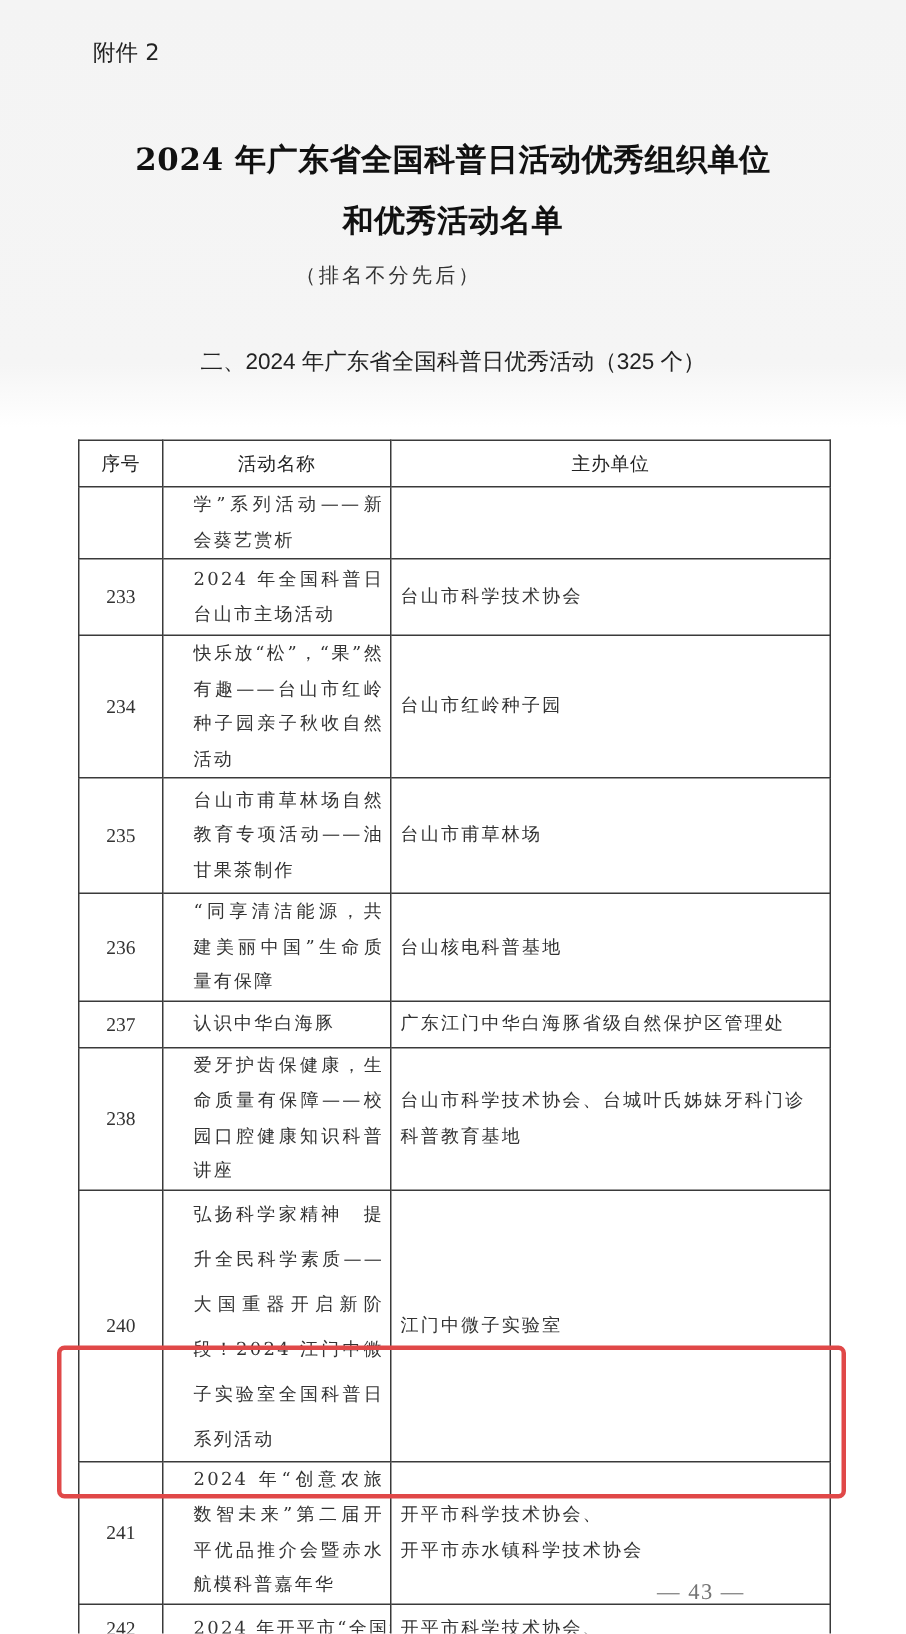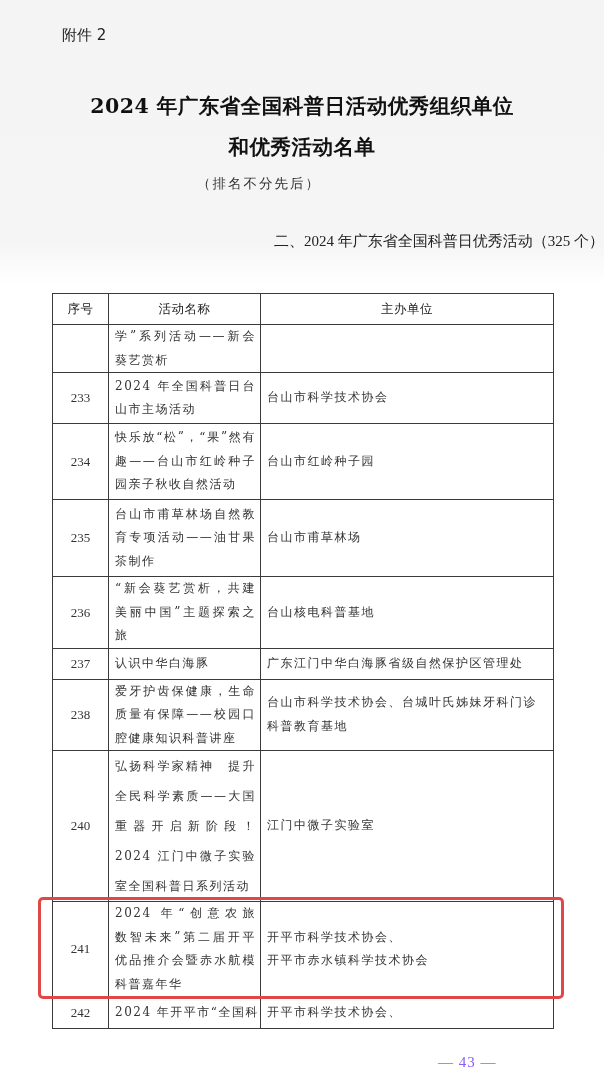--- a/index.html
+++ b/index.html
@@ -46,22 +46,22 @@
       top: 175px;
       text-align: center;
       font-size: 13.5px;
       color: #333;
       letter-spacing: 2px;
     }
     .section-heading {
       position: absolute;
       left: 0; width: 604px;
       top: 232px;
-      text-align: right;
-      font-family: Liberation Serif, serif;
+      text-align: center;
+      font-family: Liberation Sans, sans-serif;
       font-size: 15px;
       color: #222;
     }
     table.list {
       position: absolute;
       left: 52px; top: 293px;
       width: 501px;
       border-collapse: collapse;
       table-layout: fixed;
       font-size: 12px;
@@ -87,39 +87,39 @@
       text-align: center;
       color: #222;
     }
     table.list td.seq {
       text-align: center;
       font-family: "Liberation Serif", serif;
       font-size: 13px;
       letter-spacing: 0;
     }
     table.list td.name {
-      padding-left: 6px;
+      padding-left: 20px;
       padding-right: 4px;
       text-align: justify;
     }
     .highlight-box {
       position: absolute;
       left: 38px; top: 897px;
       width: 526px; height: 102px;
       border: 3px solid #e04848;
       border-radius: 5px;
       box-sizing: border-box;
       pointer-events: none;
     }
     .page-number {
       position: absolute;
       left: 438px; top: 1054px;
       font-family: "Liberation Serif", serif;
       font-size: 15px;
-      color: #8b5cf6;
+      color: #737373;
       letter-spacing: 1px;
     }
   </style>
 </head>
 <body>
 
 <div class="top-band"></div>
 
 <div class="attachment-label">附件 2</div>
 
@@ -159,21 +159,21 @@
       <td class="name">快乐放“松”，“果”然有趣——台山市红岭种子园亲子秋收自然活动</td>
       <td>台山市红岭种子园</td>
     </tr>
     <tr style="height:77px">
       <td class="seq">235</td>
       <td class="name">台山市甫草林场自然教育专项活动——油甘果茶制作</td>
       <td>台山市甫草林场</td>
     </tr>
     <tr style="height:70px">
       <td class="seq">236</td>
-      <td class="name">“新会葵艺赏析，共建美丽中国”主题探索之旅</td>
+      <td class="name">“同享清洁能源，共建美丽中国”生命质量有保障</td>
       <td>台山核电科普基地</td>
     </tr>
     <tr style="height:31px">
       <td class="seq">237</td>
       <td class="name">认识中华白海豚</td>
       <td>广东江门中华白海豚省级自然保护区管理处</td>
     </tr>
     <tr style="height:70px">
       <td class="seq">238</td>
       <td class="name">爱牙护齿保健康，生命质量有保障——校园口腔健康知识科普讲座</td>

